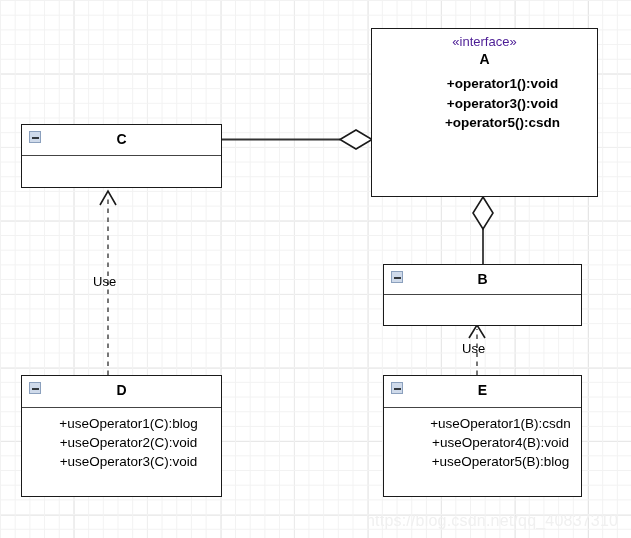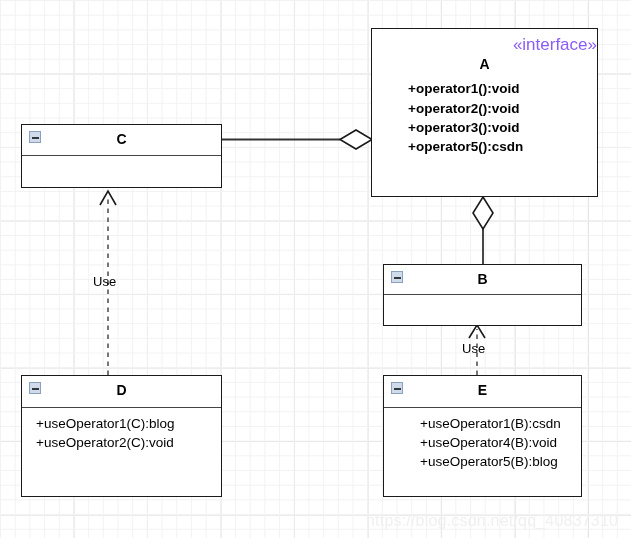--- a/index.html
+++ b/index.html
@@ -43,42 +43,42 @@
     font-size: 14px;
     line-height: 1.15;
     padding-top: 5px;
   }
   .uml-header.with-divider {
     border-bottom: 1.6px solid #444444;
   }
   .stereotype {
     display: block;
     font-weight: normal;
-    font-size: 17px;
-    color: #8b5cf6;
+    font-size: 13px;
+    color: #4c1d95;
     line-height: 1.25;
-    text-align: right;
   }
   .class-name {
     display: block;
     font-weight: bold;
     font-size: 14px;
     color: #000000;
     line-height: 1.3;
   }
   .uml-members {
     box-sizing: border-box;
     padding: 6px 0 0 0;
     font-size: 13.5px;
     line-height: 1.42;
     color: #000000;
   }
   .uml-members .member {
     display: block;
     white-space: pre;
+    text-align: center;
   }
   .members-left { padding-left: 14px; text-align: left; }
   .members-indent { padding-left: 36px; text-align: left; }
 
   
   .collapse-icon {
     position: absolute;
     left: 7px;
     top: 6px;
     width: 12px;
@@ -147,21 +147,20 @@
 
   <div class="edge-label" style="left:93px; top:274px;">Use</div>
   <div class="edge-label" style="left:462px; top:341px;">Use</div>
 
   <div class="uml-box" style="left:371px; top:28px; width:227px; height:169px;">
     <div class="uml-header" style="height:169px;">
       <span class="stereotype">«interface»</span>
       <span class="class-name">A</span>
       <div class="uml-members members-indent">
         <span class="member">+operator1():void</span>
-        <span class="member">+operator2():void</span>
         <span class="member">+operator3():void</span>
         <span class="member">+operator5():csdn</span>
       </div>
     </div>
   </div>
 
   <div class="uml-box" style="left:21px; top:124px; width:201px; height:64px;">
     <div class="uml-header with-divider" style="height:31px;">
       <span class="collapse-icon"></span>
       <span class="class-name">C</span>
@@ -178,20 +177,21 @@
   </div>
 
   <div class="uml-box" style="left:21px; top:375px; width:201px; height:122px;">
     <div class="uml-header with-divider" style="height:32px;">
       <span class="collapse-icon"></span>
       <span class="class-name">D</span>
     </div>
     <div class="uml-members members-left">
       <span class="member">+useOperator1(C):blog</span>
       <span class="member">+useOperator2(C):void</span>
+      <span class="member">+useOperator3(C):void</span>
     </div>
   </div>
 
   <div class="uml-box" style="left:383px; top:375px; width:199px; height:122px;">
     <div class="uml-header with-divider" style="height:32px;">
       <span class="collapse-icon"></span>
       <span class="class-name">E</span>
     </div>
     <div class="uml-members members-indent">
       <span class="member">+useOperator1(B):csdn</span>

